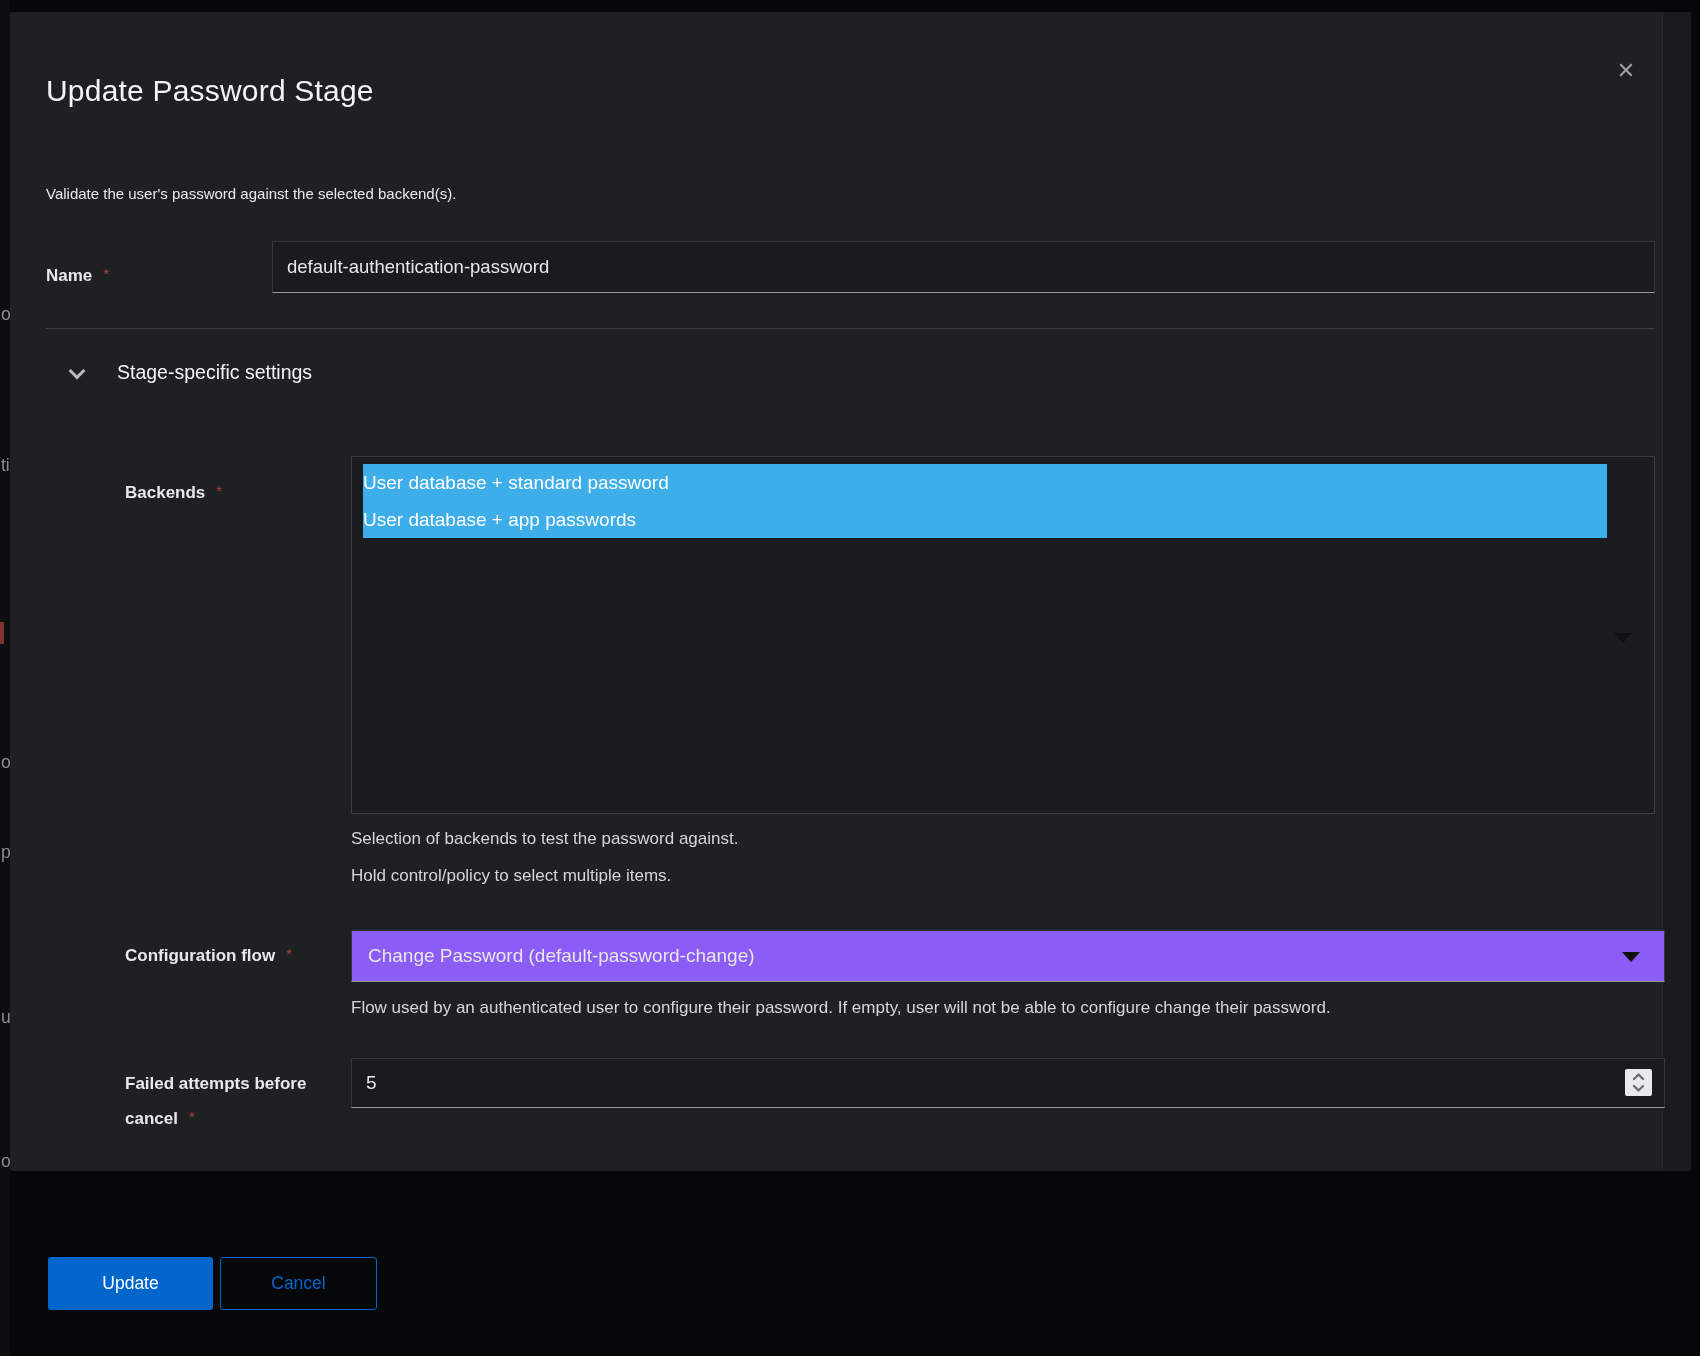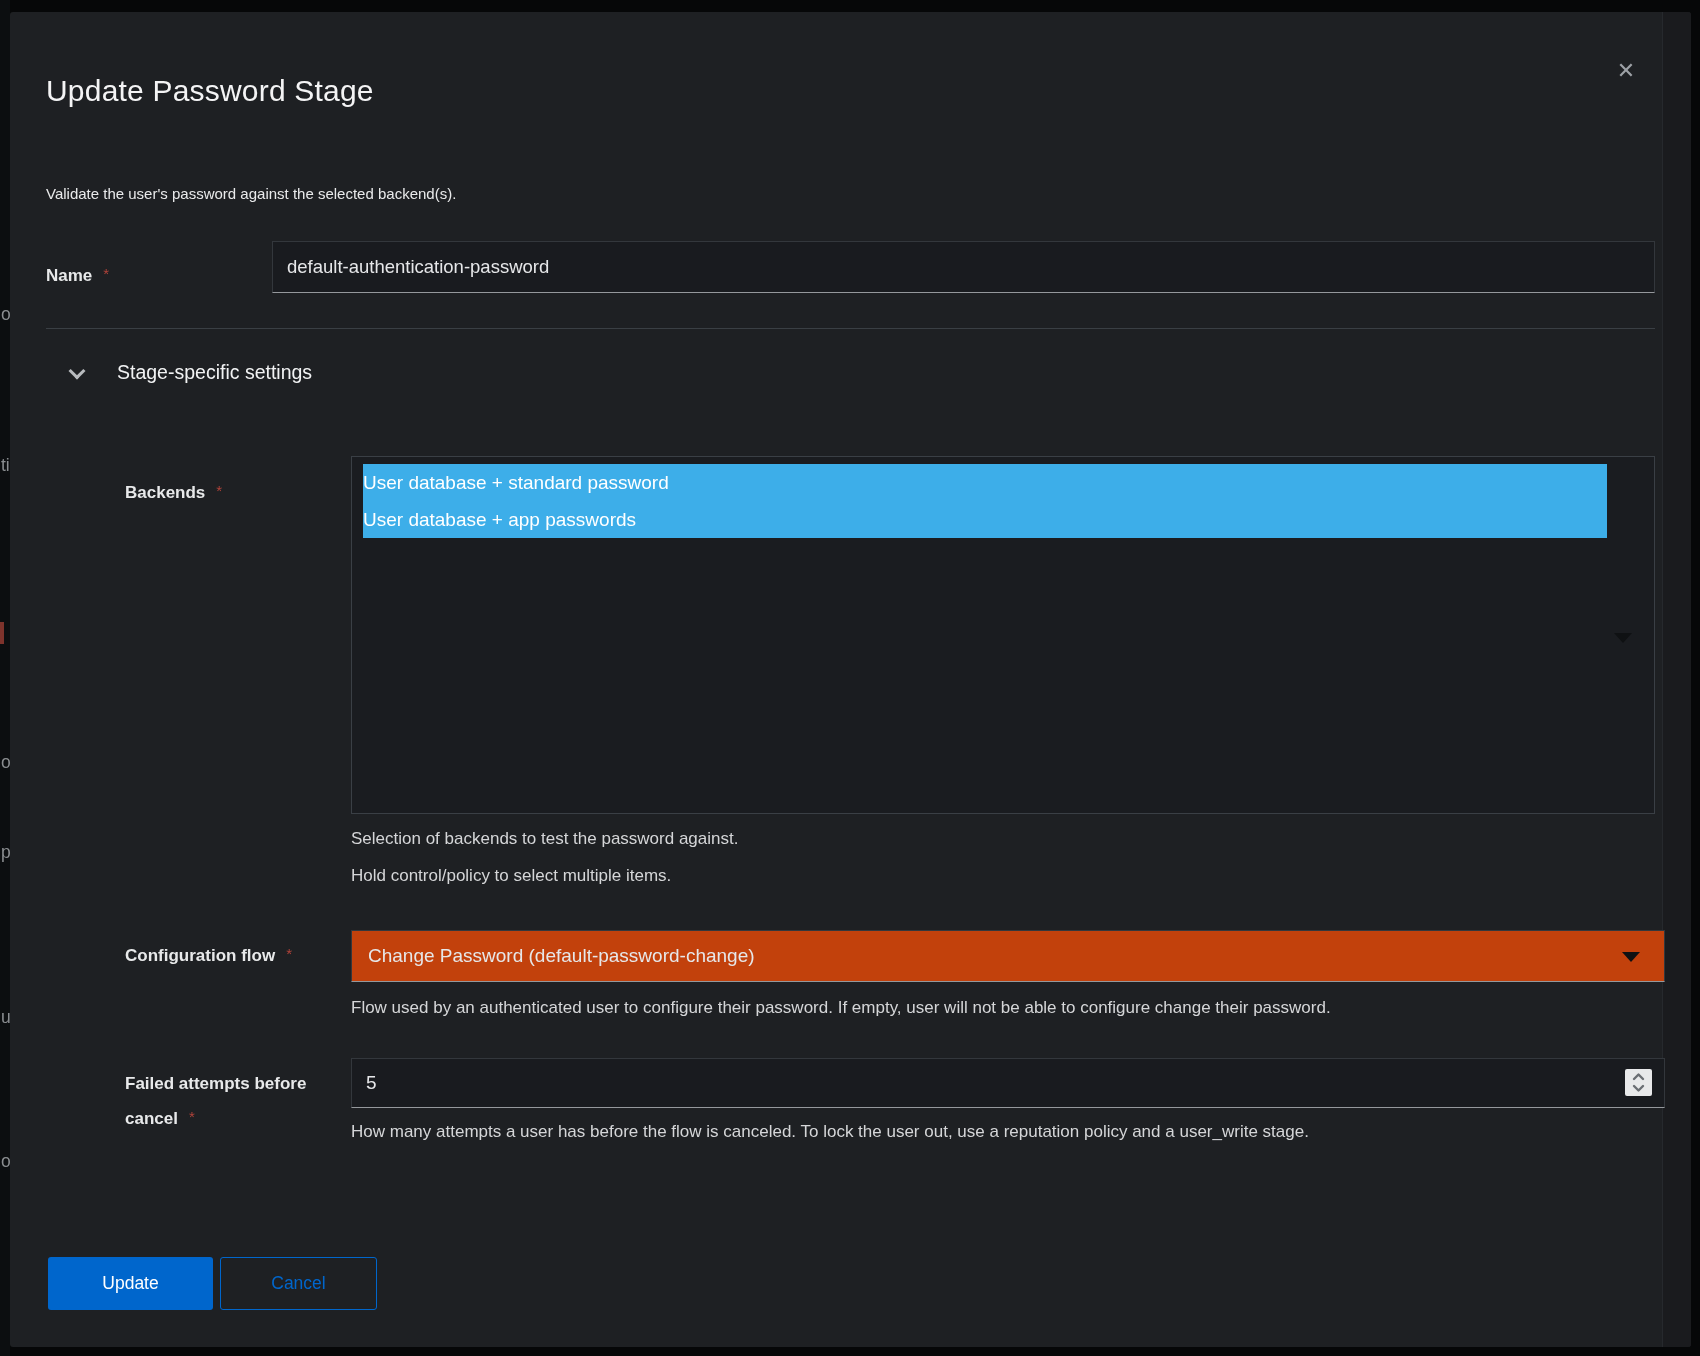--- a/index.html
+++ b/index.html
@@ -9,21 +9,21 @@
     font-family:"Liberation Sans", sans-serif;
     -webkit-font-smoothing:antialiased;
   }
   
   .bg-strip{position:absolute;left:0;top:0;width:10px;height:1356px;background:#0c0e10;overflow:hidden;}
   .bg-frag{position:absolute;left:1px;color:#8a8d90;font-size:17.5px;white-space:nowrap;}
   .bg-bar{position:absolute;left:0;width:4px;height:22px;background:#7e332c;}
 
   
   .modal{
-    position:absolute;left:10px;top:12px;width:1681px;height:1335px;
+    position:absolute;left:10px;top:12px;width:1681px;height:1159px;
     background:#1e2023;border-radius:3px;
   }
   .right-col{position:absolute;top:0;right:0;width:28px;height:100%;
     background:#1a1b1e;border-left:1px solid #26292d;border-radius:0 3px 3px 0;}
 
   .modal-title{position:absolute;left:36px;top:42px;font-size:30px;font-weight:500;color:#f4f4f5;letter-spacing:.2px;}
   .close-btn{position:absolute;top:44px;right:50px;width:30px;height:30px;background:none;border:none;
     color:#9da1a6;font-size:22px;line-height:30px;text-align:center;cursor:pointer;padding:0;}
   .modal-desc{position:absolute;left:36px;top:158px;font-size:15px;color:#e9eaeb;}
 
@@ -53,21 +53,21 @@
   .opts{position:absolute;left:11px;top:7px;width:1244px;}
   .opt{height:37px;line-height:37px;font-size:19px;color:#fff;background:#3daee9;cursor:pointer;}
   .caret{width:0;height:0;border-left:9px solid transparent;border-right:9px solid transparent;
     border-top:10px solid #0f1113;position:absolute;}
   .listbox .caret{right:22px;top:176px;}
 
   .helper{position:absolute;left:341px;font-size:17px;color:#d5d6d8;white-space:nowrap;}
 
   
   .select{position:absolute;left:341px;top:918px;width:1314px;height:52px;box-sizing:border-box;
-    background:#c2410c;border:1px solid #33373c;border-bottom:1px solid #95989c;cursor:pointer;}
+    background:#8b5cf6;border:1px solid #33373c;border-bottom:1px solid #95989c;cursor:pointer;}
   .select .value{display:block;line-height:50px;padding-left:16px;font-size:19px;color:#e6e7e9;}
   .select .caret{right:24px;top:21px;}
 
   
   .num-wrap{position:absolute;left:341px;top:1046px;width:1314px;height:50px;}
   #failed-input{left:0;top:0;width:1314px;height:50px;font-size:19px;}
   .spinner{position:absolute;right:13px;top:11px;width:27px;height:27px;background:#e8e9ea;border-radius:2px;
     display:flex;align-items:center;justify-content:center;cursor:pointer;}
 
   
@@ -137,17 +137,16 @@
   </div>
   <div class="num-wrap">
     <input id="failed-input" class="text-input" type="text" value="5" style="">
     <span class="spinner">
       <svg width="13" height="21" viewBox="0 0 13 21">
         <polyline points="2,7 6.5,2.5 11,7" fill="none" stroke="#6a6e73" stroke-width="2.4" stroke-linecap="round" stroke-linejoin="round"></polyline>
         <polyline points="2,14 6.5,18.5 11,14" fill="none" stroke="#6a6e73" stroke-width="2.4" stroke-linecap="round" stroke-linejoin="round"></polyline>
       </svg>
     </span>
   </div>
-  <div class="helper" style="top:1110px">How many attempts a user has before the flow is canceled. To lock the user out, use a reputation policy and a user_write stage.</div>
 
   <button class="btn btn-primary">Update</button>
   <button class="btn btn-link">Cancel</button>
 </div>
 
 </body></html>

